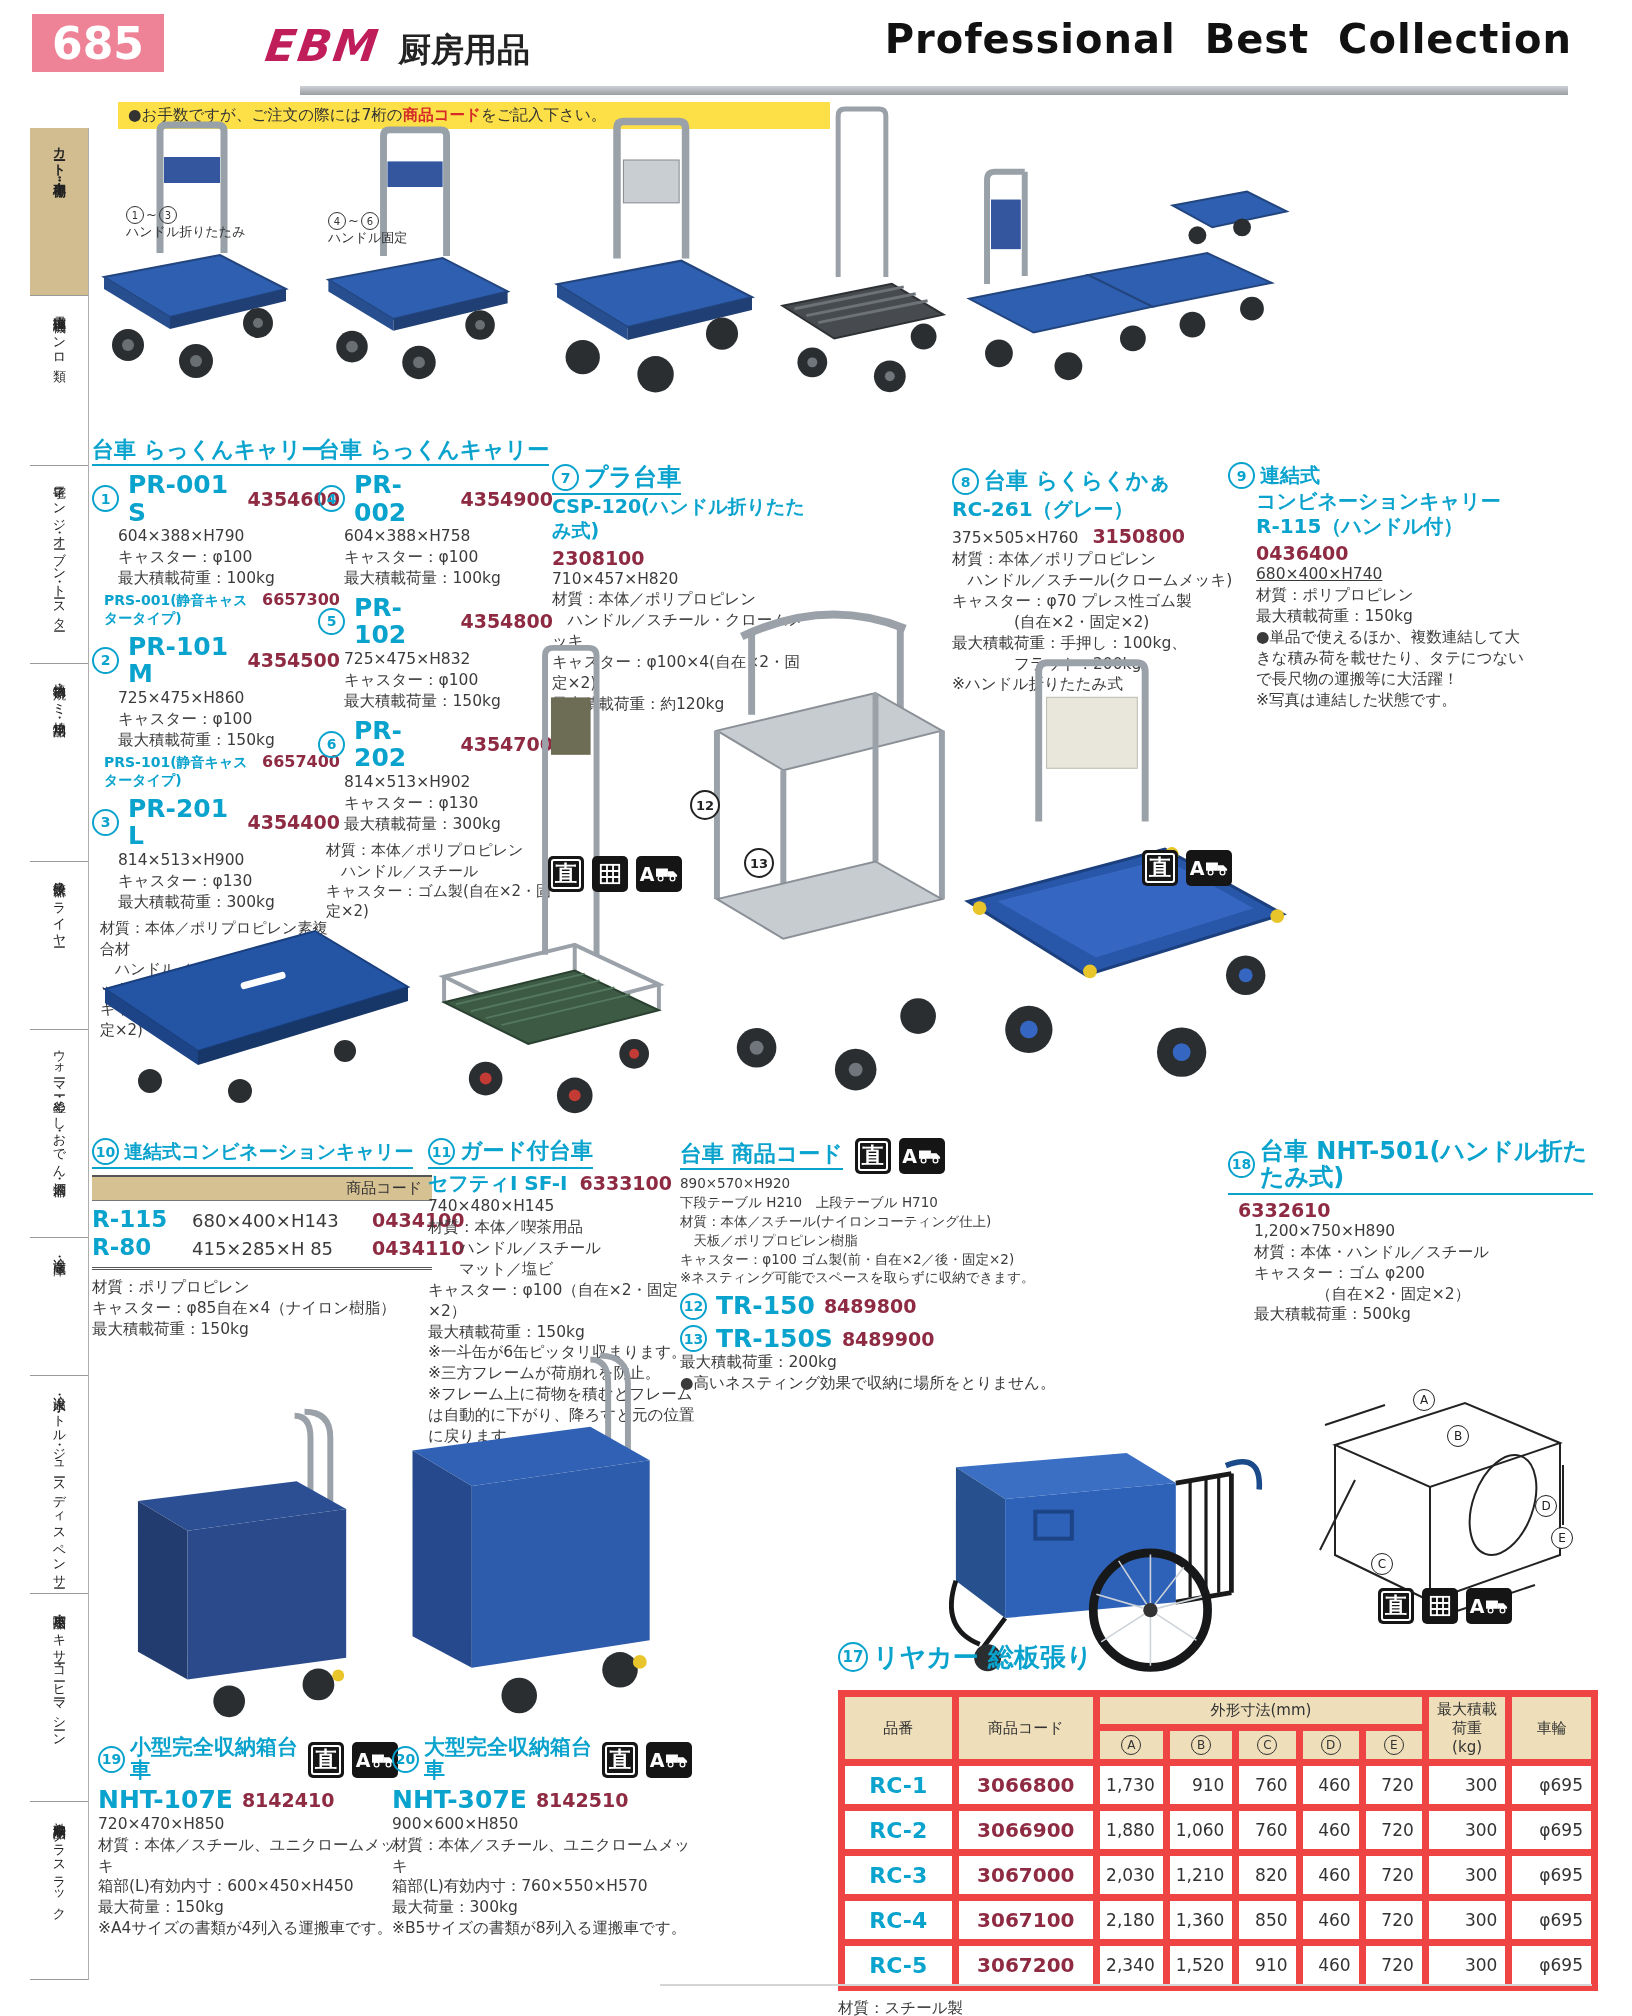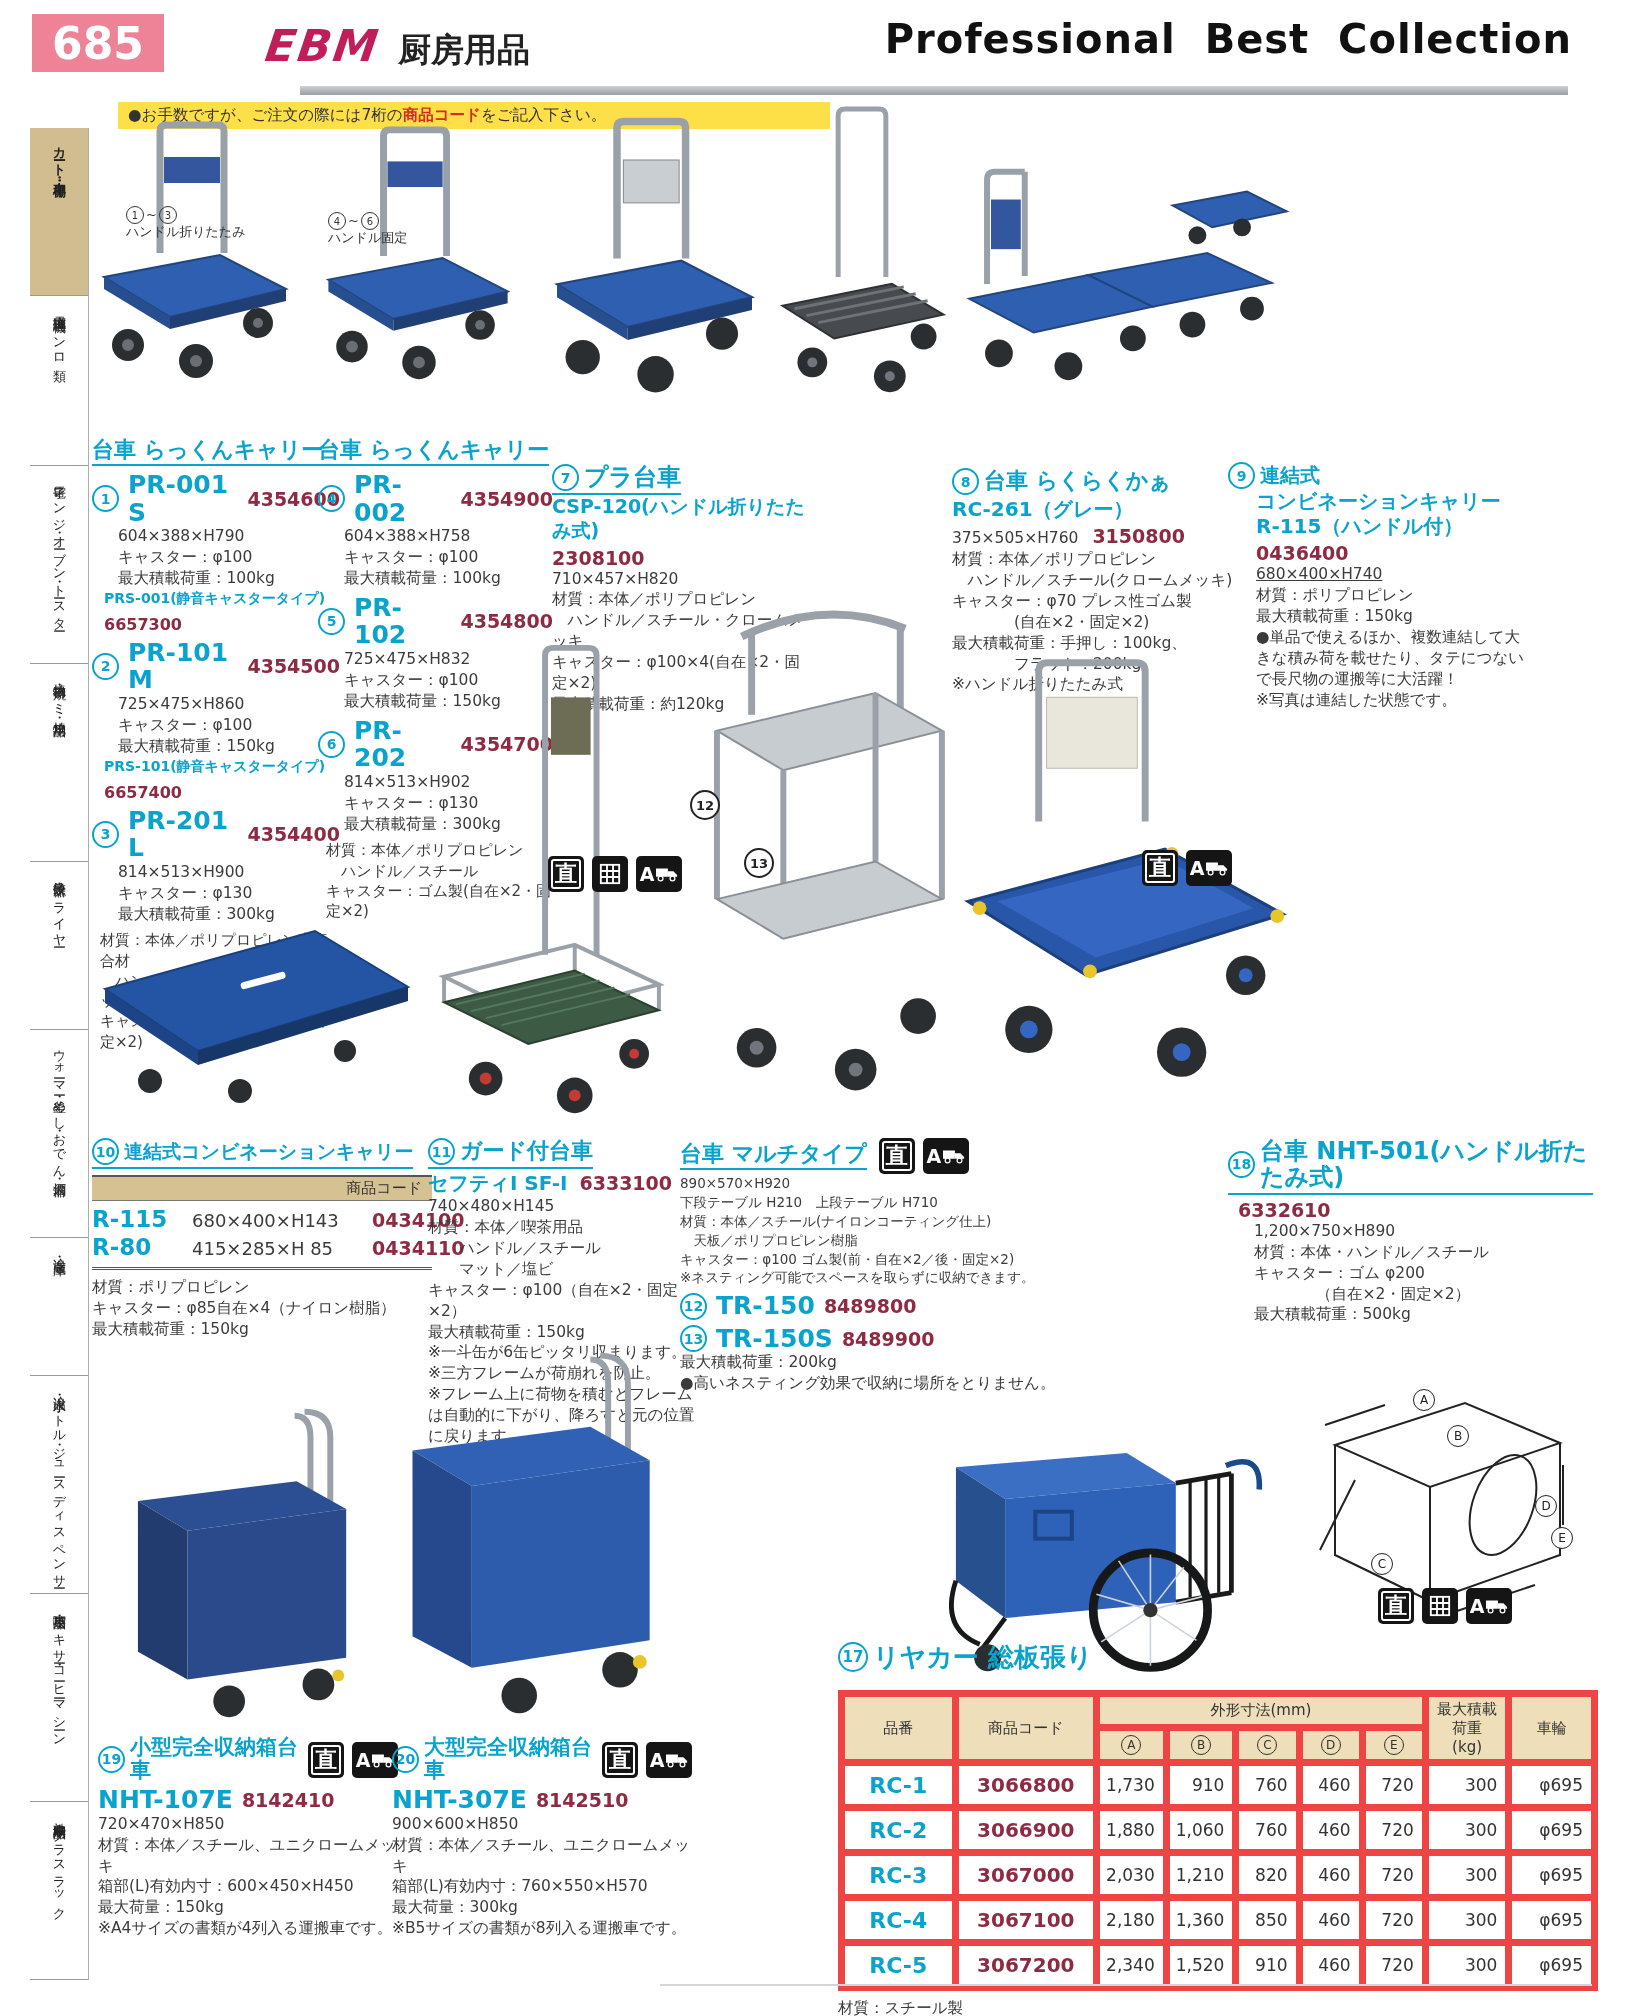--- a/index.html
+++ b/index.html
@@ -35,21 +35,21 @@
   .circ{display:inline-flex;align-items:center;justify-content:center;border:2px solid currentColor;
         border-radius:50%;width:23px;height:23px;font-size:14px;font-weight:bold;flex:none;line-height:1;}
   .t2{color:#0aa3cd;font-weight:bold;font-size:20px;line-height:1.25;}
   .mrow{display:flex;align-items:center;gap:9px;margin-top:5px;color:#0aa3cd;}
   .mname{color:#0aa3cd;font-weight:bold;font-size:25px;line-height:1.1;}
   .code{color:#8e2b43;font-weight:bold;font-size:19px;}
   .s{font-size:15.5px;line-height:1.35;padding-left:26px;}
   .s0{padding-left:0;}
   .xs{font-size:13.5px;padding-left:0;line-height:1.4;}
   .u{text-decoration:underline;}
-  .quiet-row{padding-left:12px;display:flex;gap:7px;align-items:baseline;margin:1px 0;flex-direction:column;}
+  .quiet-row{padding-left:12px;display:flex;gap:7px;align-items:baseline;margin:1px 0;}
   .quiet{color:#0aa3cd;font-weight:bold;font-size:14px;}
   .qcode{color:#8e2b43;font-weight:bold;font-size:16px;}
   .sft{padding-left:8px;font-size:15px;}
   
   .ann{position:absolute;font-size:13px;color:#333;line-height:1.3;}
   .ann .row{display:flex;align-items:center;gap:2px;}
   .circ-sm{display:inline-flex;align-items:center;justify-content:center;border:1.5px solid #333;border-radius:50%;
            width:16px;height:16px;font-size:10px;flex:none;}
   .photo-circ{position:absolute;display:flex;align-items:center;justify-content:center;width:26px;height:26px;
               border:2px solid #222;border-radius:50%;font-size:13px;font-weight:bold;color:#222;background:#fff;}
@@ -488,21 +488,21 @@
         <div class="s s0">最大積載荷重：150kg</div>
         <div class="s s0">※一斗缶が6缶ピッタリ収まります。</div>
         <div class="s s0">※三方フレームが荷崩れを防止。</div>
         <div class="s s0">※フレーム上に荷物を積むとフレームは自動的に下がり、降ろすと元の位置に戻ります。</div>
       </div>
   </section>
 
   <section class="blk" style="left:680px;top:1138px;width:470px">
     <div style="display:flex;align-items:center;gap:12px">
       <span class="trow">
-          <span class="ttxt">台車 マルチタイプ</span>
+          <span class="ttxt">台車 商品コード</span>
         </span>
       <span class="badge-row">
         <span class="badge direct">
             <span>直</span>
           </span>
         <span class="badge truck">
             <span class="letter">A</span>
             <svg width="22" height="16" viewBox="0 0 24 16">
               <rect x="0" y="2" width="13" height="9" fill="#fff"></rect>
               <path d="M13 5 h6 l4 4 v2 h-10 z" fill="#fff"></path>

